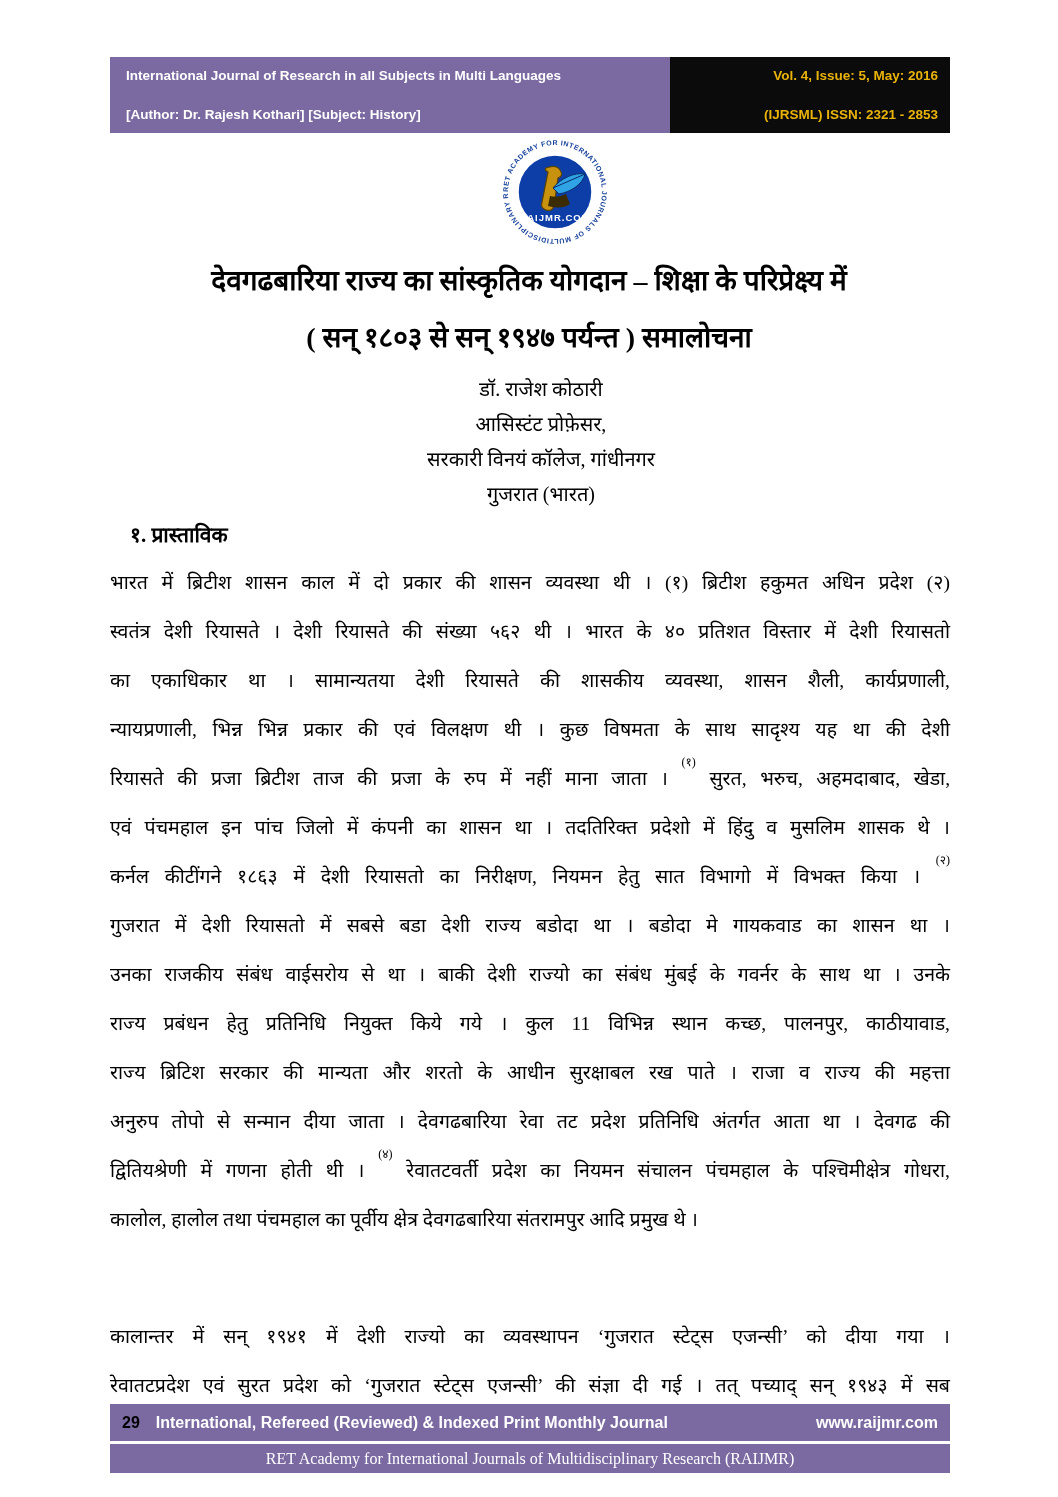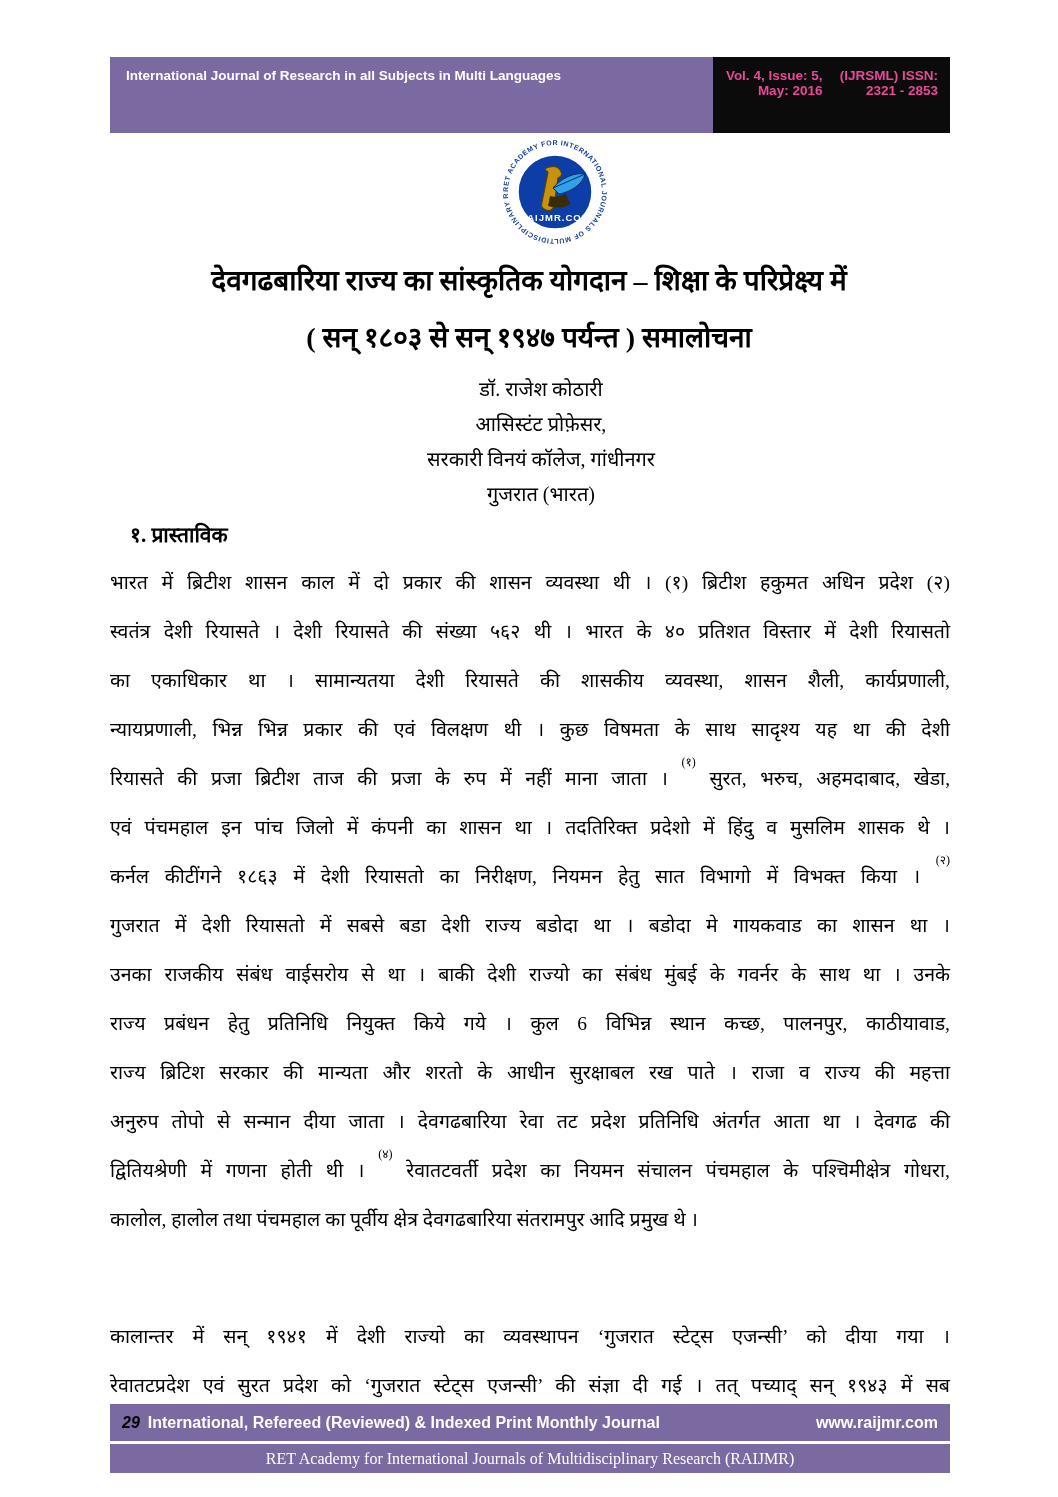--- a/index.html
+++ b/index.html
@@ -1,27 +1,27 @@
 <!DOCTYPE html>
 <html><head>
 <meta charset="utf-8">
 <style>
   html,body{margin:0;padding:0;background:#ffffff;}
   .page{position:relative;width:1058px;height:1497px;background:#ffffff;overflow:hidden;
         font-family:"Liberation Serif",serif;color:#000;}
 
   
   .header{position:absolute;left:110px;top:57px;width:840px;height:76px;display:flex;}
-  .header-left{width:603px;background:#7b6aa2;color:#fff;
+  .header-left{width:560px;background:#7b6aa2;color:#fff;
                font-family:"Liberation Sans",sans-serif;font-weight:bold;font-size:13.5px;
                display:flex;flex-direction:column;justify-content:space-between;
                padding:11px 0 11px 16px;box-sizing:border-box;}
-  .header-right{flex:1;background:#0b0b0b;color:#ec4899;text-align:right;
+  .header-right{flex:1;background:#0b0b0b;color:#eab308;text-align:right;
                 font-family:"Liberation Sans",sans-serif;font-weight:bold;font-size:13.5px;
-                display:flex;justify-content:space-between;
+                display:flex;flex-direction:column;justify-content:space-between;
                 padding:11px 12px 11px 0;box-sizing:border-box;}
 
   
   .logo-wrap{position:absolute;left:499px;top:136px;width:112px;height:112px;}
 
   
   .title{position:absolute;left:0;top:252px;width:100%;text-align:center;
          font-weight:bold;font-size:28px;line-height:57px;}
   .authorblock{position:absolute;left:12px;top:372px;width:100%;text-align:center;
                font-size:20px;line-height:35px;}
@@ -32,34 +32,35 @@
   .para2{position:absolute;left:110px;top:1312px;width:840px;}
   .bodyline{font-size:19.5px;line-height:49px;text-align:justify;text-align-last:justify;}
   .bodyline.lastline{text-align-last:left;}
   .bodyline sup{font-size:12px;position:relative;top:-12px;line-height:0;}
 
   
   .footer{position:absolute;left:110px;top:1404px;width:840px;
           font-family:"Liberation Sans",sans-serif;}
   .footer-band1{background:#7b6aa2;height:37px;display:flex;align-items:center;
                 padding:0 12px;box-sizing:border-box;font-weight:bold;font-size:16px;color:#fff;}
-  .footer-band1 .pageno{color:#000;margin-right:8px;font-style:italic;}
+  .footer-band1 .pageno{color:#000;margin-right:16px;}
   .footer-band1 .spacer{flex:1;}
   .footer-gap{height:3px;background:#ffffff;}
   .footer-band2{background:#7b6aa2;height:29px;display:flex;align-items:center;justify-content:center;
                 color:#fff;font-family:"Liberation Serif",serif;font-size:16px;}
 </style>
 </head>
 <body>
 
 <div class="page">
 
   <div class="header">
     <div class="header-left">
       <div>International Journal of Research in all Subjects in Multi Languages</div>
+      <div>[Author: Dr. Rajesh Kothari] [Subject: History]</div>
     </div>
     <div class="header-right">
       <div>Vol. 4, Issue: 5, May: 2016</div>
       <div>(IJRSML)  ISSN: 2321 - 2853</div>
     </div>
   </div>
 
   <div class="logo-wrap">
     <svg width="112" height="112" viewBox="0 0 112 112">
       <circle cx="56" cy="56" r="55" fill="#ffffff"></circle>
@@ -97,21 +98,21 @@
   <div class="para1">
     <div class="bodyline">भारत में ब्रिटीश शासन काल में दो प्रकार की शासन व्यवस्था थी । (१) ब्रिटीश हकुमत अधिन प्रदेश (२)</div>
     <div class="bodyline">स्वतंत्र देशी रियासते । देशी रियासते की संख्या ५६२ थी । भारत के ४० प्रतिशत विस्तार में देशी रियासतो</div>
     <div class="bodyline">का एकाधिकार था । सामान्यतया देशी रियासते की शासकीय व्यवस्था, शासन शैली, कार्यप्रणाली,</div>
     <div class="bodyline">न्यायप्रणाली, भिन्न भिन्न प्रकार की एवं विलक्षण थी । कुछ विषमता के साथ सादृश्य यह था की देशी</div>
     <div class="bodyline">रियासते की प्रजा ब्रिटीश ताज की प्रजा के रुप में नहीं माना जाता । <sup>(१)</sup> सुरत, भरुच, अहमदाबाद, खेडा,</div>
     <div class="bodyline">एवं पंचमहाल इन पांच जिलो में कंपनी का शासन था । तदतिरिक्त प्रदेशो में हिंदु व मुसलिम शासक थे ।</div>
     <div class="bodyline">कर्नल कीटींगने १८६३ में देशी रियासतो का निरीक्षण, नियमन हेतु सात विभागो में विभक्त किया । <sup>(२)</sup></div>
     <div class="bodyline">गुजरात में देशी रियासतो में सबसे बडा देशी राज्य बडोदा था । बडोदा मे गायकवाड का शासन था ।</div>
     <div class="bodyline">उनका राजकीय संबंध वाईसरोय से था । बाकी देशी राज्यो का संबंध मुंबई के गवर्नर के साथ था । उनके</div>
-    <div class="bodyline">राज्य प्रबंधन हेतु प्रतिनिधि नियुक्त किये गये । कुल 6 विभिन्न स्थान कच्छ, पालनपुर, काठीयावाड,</div>
+    <div class="bodyline">राज्य प्रबंधन हेतु प्रतिनिधि नियुक्त किये गये । कुल 11 विभिन्न स्थान कच्छ, पालनपुर, काठीयावाड,</div>
     <div class="bodyline">राज्य ब्रिटिश सरकार की मान्यता और शरतो के आधीन सुरक्षाबल रख पाते । राजा व राज्य की महत्ता</div>
     <div class="bodyline">अनुरुप तोपो से सन्मान दीया  जाता । देवगढबारिया रेवा तट प्रदेश प्रतिनिधि अंतर्गत आता था । देवगढ की</div>
     <div class="bodyline">द्वितियश्रेणी में गणना होती थी । <sup>(४)</sup> रेवातटवर्ती प्रदेश का नियमन संचालन पंचमहाल के पश्चिमीक्षेत्र गोधरा,</div>
     <div class="bodyline lastline">कालोल, हालोल तथा पंचमहाल का पूर्वीय क्षेत्र देवगढबारिया संतरामपुर आदि प्रमुख थे ।</div>
   </div>
 
   <div class="para2">
     <div class="bodyline">कालान्तर में सन् १९४१ में देशी राज्यो का व्यवस्थापन ‘गुजरात स्टेट्स एजन्सी’ को दीया गया ।</div>
     <div class="bodyline">रेवातटप्रदेश एवं सुरत प्रदेश को ‘गुजरात स्टेट्स एजन्सी’ की संज्ञा दी गई । तत् पच्याद् सन् १९४३ में सब</div>
   </div>

